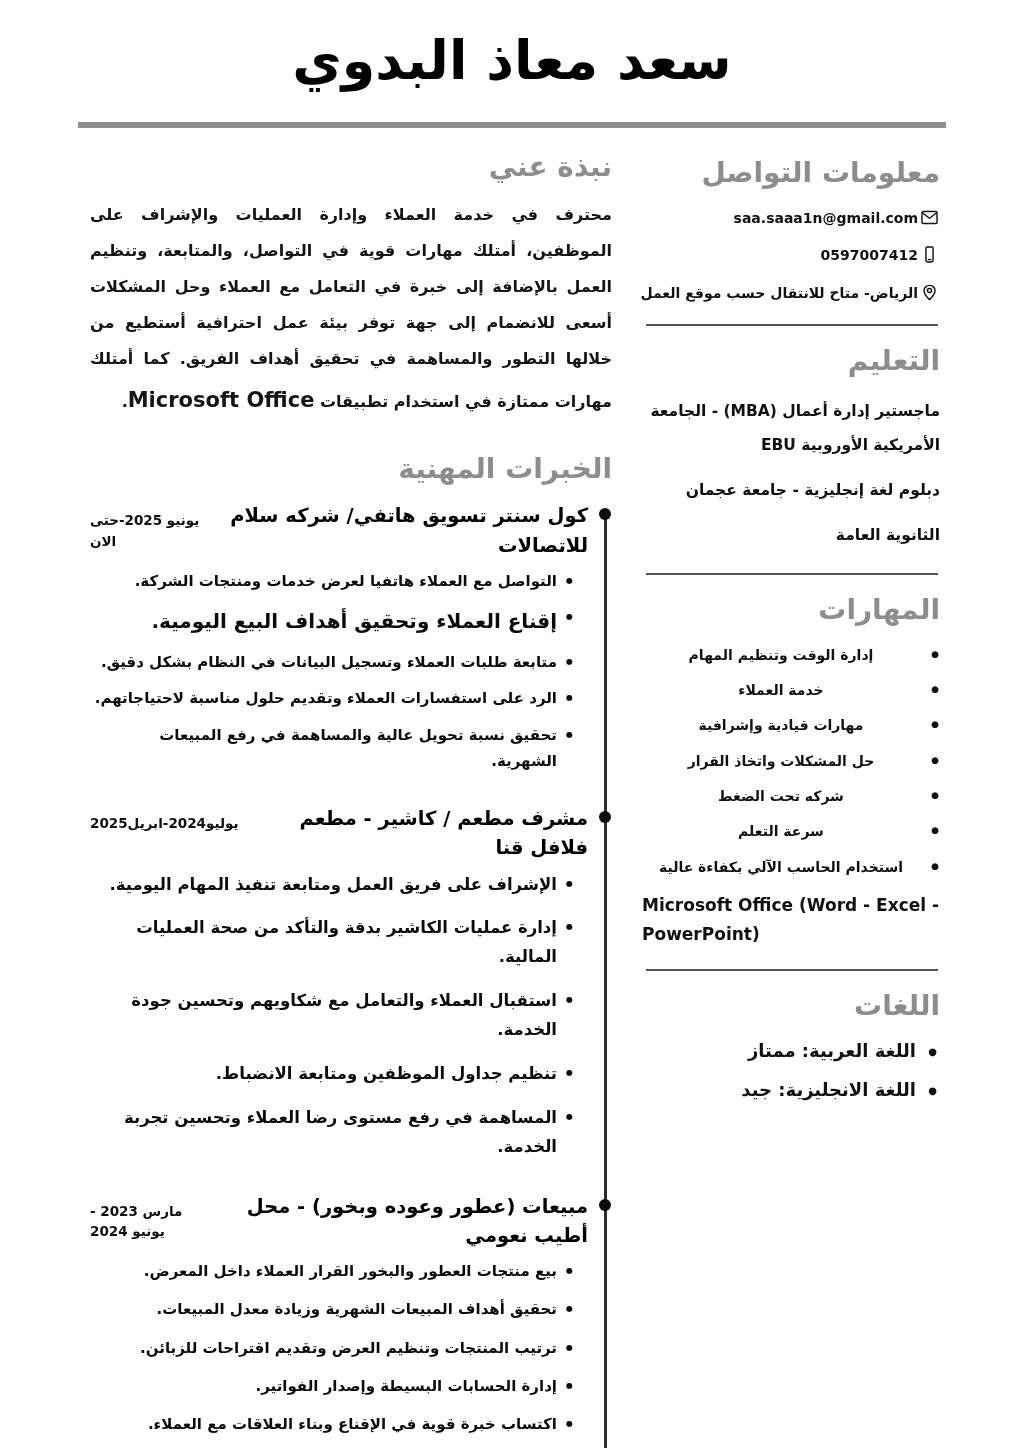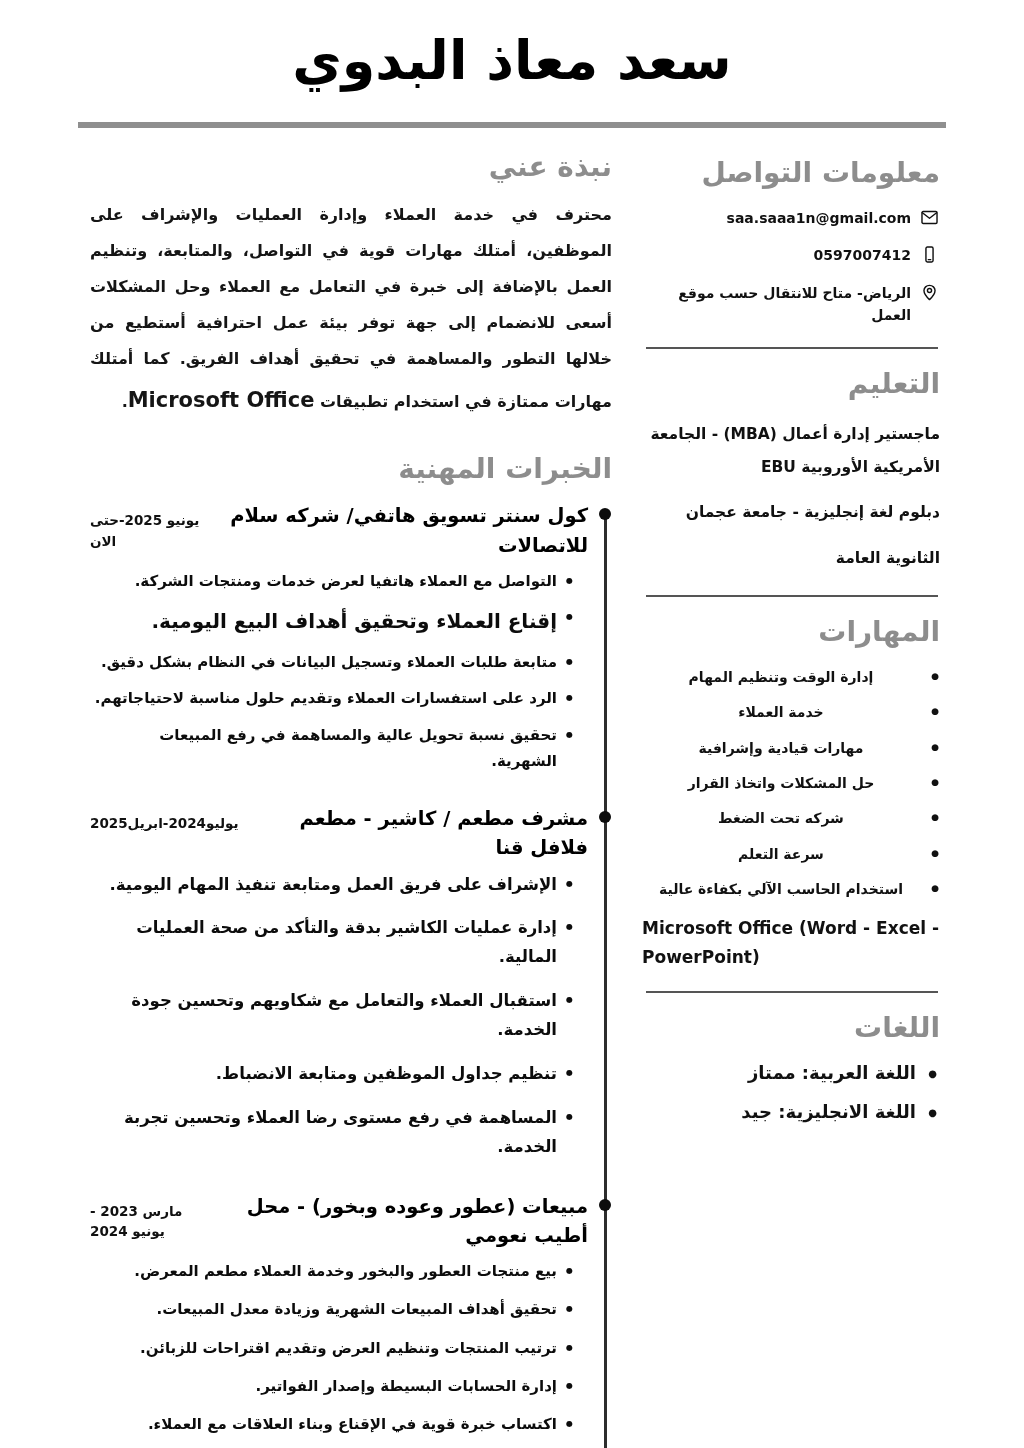--- a/index.html
+++ b/index.html
@@ -20,21 +20,21 @@
     border-top: 3px solid #8f8f8f; border-bottom: 3px solid #8f8f8f;
   }
 
   
   .columns { display: flex; align-items: flex-start; gap: 28px; padding: 22px 14px 0 20px; }
   .sidebar { flex: 0 0 300px; padding-top: 6px; }
   .main { flex: 1; min-width: 0; }
 
   
   .side-heading { font-size: 28px; font-weight: 700; color: #8d8d8d; margin-bottom: 18px; }
-  .contact-item { display: flex; align-items: flex-start; gap: 7px; margin-bottom: 15px;
+  .contact-item { display: flex; align-items: flex-start; gap: 0; margin-bottom: 15px;
                   font-size: 14px; font-weight: 700; line-height: 1.6; }
   .icon-box { flex: 0 0 22px; display: flex; justify-content: center; padding-top: 1px; }
   .icon-box svg { width: 19px; height: 19px; stroke: #111; fill: none; stroke-width: 1.8;
                   stroke-linecap: round; stroke-linejoin: round; }
   .ltr { direction: ltr; unicode-bidi: embed; }
   .side-divider { border-top: 2px solid #555; margin: 20px 2px 18px 6px; }
 
   .edu-item { font-size: 15.5px; font-weight: 700; line-height: 2.15; margin-bottom: 12px; }
 
   .skill-item { position: relative; padding-right: 18px; font-size: 14px; font-weight: 700;
@@ -198,21 +198,21 @@
             </div>
           </article>
 
           <article class="job j3">
             <div class="tdot"></div>
             <div class="job-header">
               <h3 class="job-title">مبيعات (عطور وعوده وبخور) - محل أطيب نعومي</h3>
               <div class="job-period">مارس 2023 - يونيو 2024</div>
             </div>
             <div class="job-bullets">
-              <div class="jb">بيع منتجات العطور والبخور وخدمة العملاء مطعم المعرض.</div>
+              <div class="jb">بيع منتجات العطور والبخور القرار العملاء داخل المعرض.</div>
               <div class="jb">تحقيق أهداف المبيعات الشهرية وزيادة معدل المبيعات.</div>
               <div class="jb">ترتيب المنتجات وتنظيم العرض وتقديم اقتراحات للزبائن.</div>
               <div class="jb">إدارة الحسابات البسيطة وإصدار الفواتير.</div>
               <div class="jb">اكتساب خبرة قوية في الإقناع وبناء العلاقات مع العملاء.</div>
             </div>
           </article>
 
         </div>
       </section>
 

